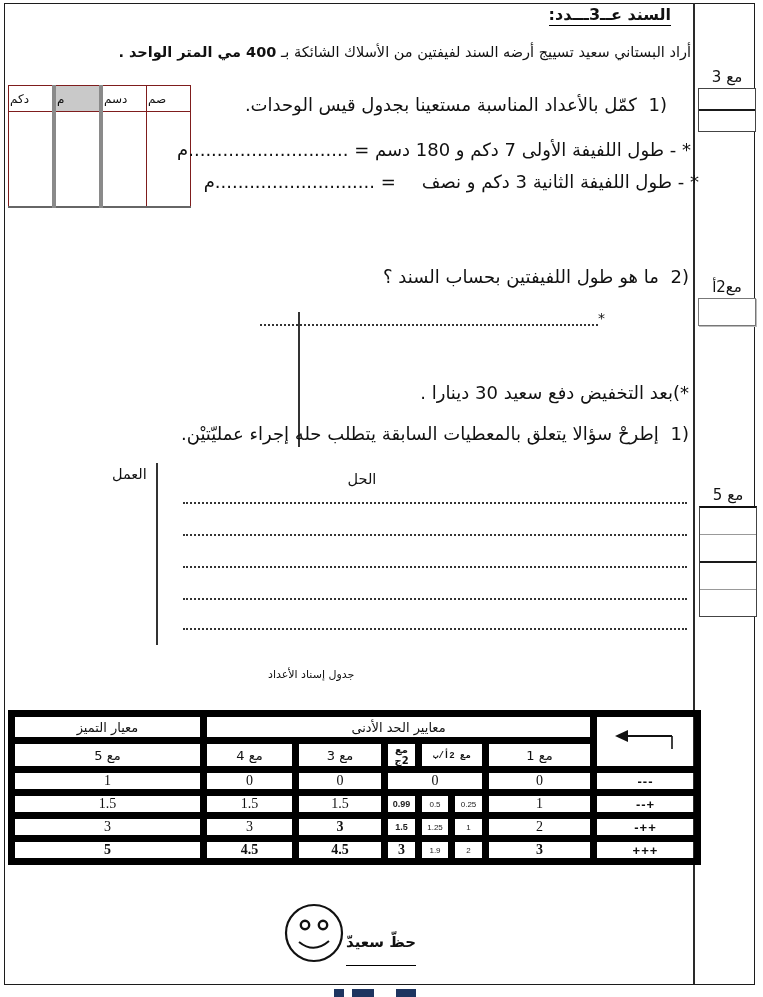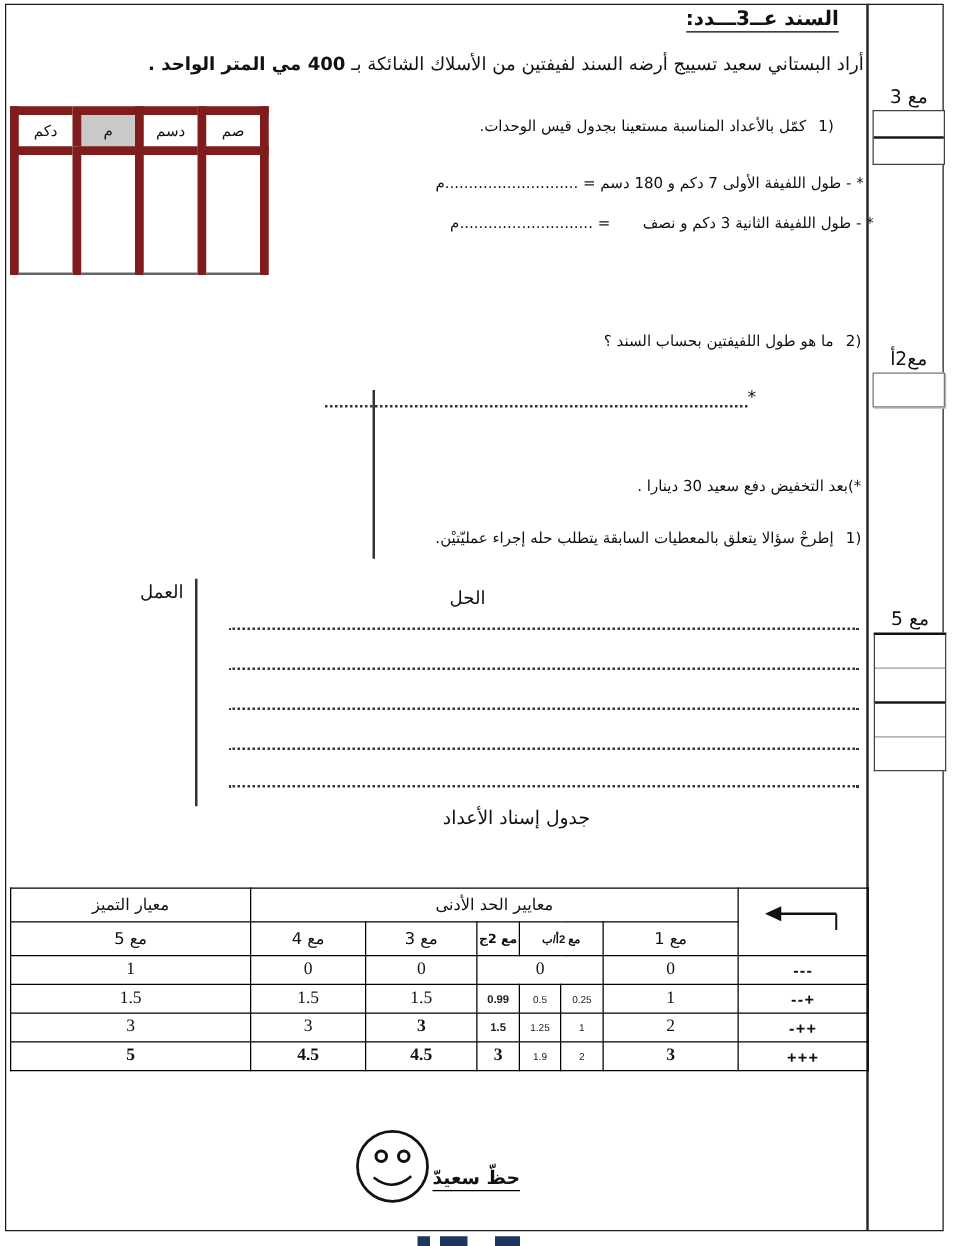--- a/index.html
+++ b/index.html
@@ -10,76 +10,76 @@
   .sheet{left:4px;top:3px;width:749px;height:980px;border:1.6px solid #1c1c1c;}
   .margin-line{left:693px;top:3px;width:2px;height:981px;background:#2a2a2a;}
   
   .doc-title{top:5px;right:92px;font-size:16px;font-weight:bold;
              border-bottom:1.6px solid #000;padding-bottom:1px;direction:rtl;}
   
   .intro{top:44px;right:72px;width:615px;direction:rtl;text-align:right;font-size:14.5px;}
   .intro .b{font-weight:bold;}
   
   .units{left:8px;top:85px;border-collapse:collapse;direction:rtl;}
-  .units td{border:7px solid #7f1d1d;width:41px;text-align:center;font-size:12px;}
+  .units td{border:1px solid #7f1d1d;width:41px;text-align:left;font-size:12px;}
   .units .hd{height:23px;}
   .units .bd{height:92px;}
   .units td.hl{background:#c9c9c9;}
   .units td.thick{border-left:4px solid #8a8a8a;border-right:4px solid #8a8a8a;}
   .units tr:last-child td{border-bottom:2.5px solid #666;}
   
-  .rtl-line{direction:rtl;text-align:center;font-size:12px;}
+  .rtl-line{direction:rtl;text-align:center;font-size:18px;}
   .num{display:inline-block;direction:ltr;margin-left:6px;}
   .q1{top:94px;right:96px;}
   .starline1{top:139px;right:72px;}
   .starline2{top:171px;right:64px;}
   .gap{display:inline-block;width:26px;}
   .q2{top:266px;right:74px;}
   .note{top:382px;right:74px;}
   .followup{top:423px;right:74px;}
   
   .q2-answer{top:310px;left:253px;width:352px;direction:rtl;font-size:14px;}
   .dotfill{display:inline-block;width:338px;border-bottom:2px dotted #333;height:13px;vertical-align:bottom;}
   .vline-a{left:298px;top:312px;width:1.6px;height:135px;background:#333;}
   
-  .sol-label{top:471px;left:338px;width:72px;text-align:center;font-size:14.5px;direction:rtl;}
+  .sol-label{top:471px;left:326px;width:72px;text-align:center;font-size:14.5px;direction:rtl;}
   .work-label{top:466px;left:112px;font-size:14.5px;direction:rtl;}
   .vline-b{left:156px;top:463px;width:1.6px;height:182px;background:#333;}
   .ansline{left:183px;width:504px;height:2px;border-bottom:2px dotted #333;}
   
   .mgroup{width:58px;text-align:center;direction:rtl;font-size:15px;}
   .mlabel{display:block;margin-bottom:2px;}
   .mbox{border:1.4px solid #444;background:#fff;}
   .mbox .cell{height:20px;}
   .m3box .cell:first-child{border-bottom:2.4px solid #1a1a1a;}
   .m5box .cell{height:26px;}
   .m5box .cell.s1{border-bottom:1px solid #999;}
   .m5box .cell.s2{border-bottom:2.2px solid #1a1a1a;}
   .m5box .cell.s3{border-bottom:1px solid #999;}
   .m5box{border-top:2.2px solid #111;}
   .m2abox{height:26px;border:1.3px solid #777;box-shadow:1px 1px 0 #bbb;}
   
-  .tbl-title{top:645px;left:268px;width:204px;text-align:right;font-size:15px;direction:rtl;}
+  .tbl-title{top:668px;left:268px;width:204px;text-align:left;font-size:11px;direction:rtl;}
   table.score{left:8px;top:710px;border-collapse:collapse;table-layout:fixed;direction:rtl;}
-  table.score td{border:1px solid #000000;text-align:center;vertical-align:middle;
+  table.score td{border:7px solid #000000;text-align:center;vertical-align:middle;
                  font-family:"Liberation Serif",serif;font-size:14px;padding:0;}
   table.score td.ar{font-family:"DejaVu Sans",sans-serif;font-size:13px;}
   table.score td.small{font-size:8px;font-family:"Liberation Sans",sans-serif;color:#222;}
   table.score td.small.b{font-size:9px;}
   table.score .b{font-weight:bold;}
   table.score td.code{font-family:"Liberation Sans",sans-serif;font-weight:bold;font-size:13px;letter-spacing:1px;}
   table.score .hd1{height:27px;}
   table.score .hd2{height:27px;}
   table.score .dr{height:23px;}
-  table.score td.h2ab{font-family:Liberation Sans, sans-serif;font-size:9px;font-weight:bold;}
+  table.score td.h2ab{font-family:Liberation Mono, monospace;font-size:9px;font-weight:bold;}
   table.score td.h2c{font-family:"DejaVu Sans",sans-serif;font-size:10px;font-weight:bold;}
   table.score td.big3{font-size:14px;font-weight:bold;font-family:"Liberation Serif",serif;}
   
   .luck{left:346px;top:933px;font-size:15px;font-weight:bold;direction:rtl;
-        border-bottom:1.6px solid #000;padding-bottom:1px;}
+        border-bottom:1.6px solid #000;padding-bottom:14px;}
   
   .frag{top:989px;height:8px;background:#1e3560;}
 </style>
 </head>
 <body>
 
 <div class="abs sheet"></div>
 <div class="abs margin-line"></div>
 
 <div class="abs doc-title">السند عــ3ـــدد:</div>

